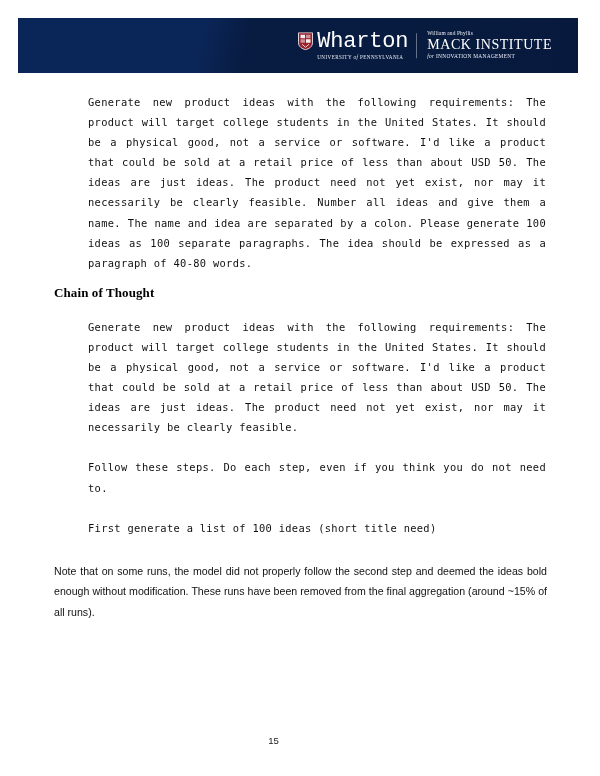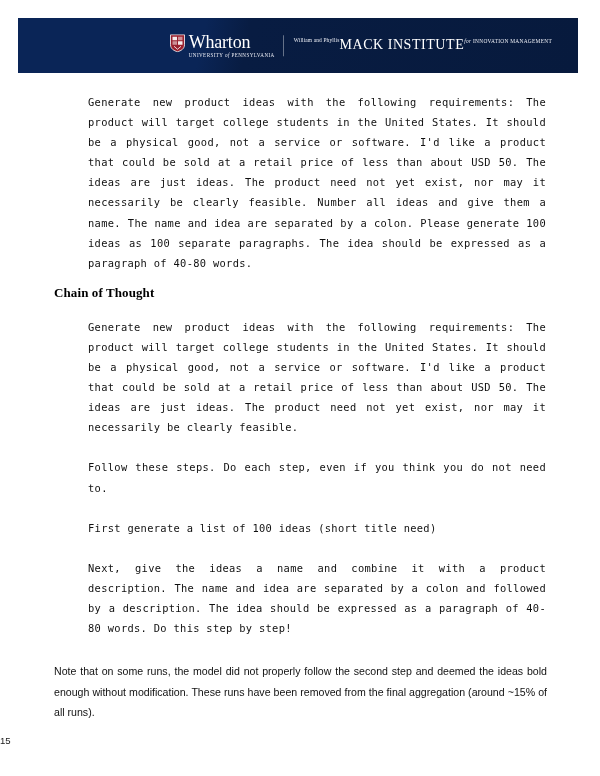--- a/index.html
+++ b/index.html
@@ -47,22 +47,22 @@
     height: 18px;
     flex: 0 0 auto;
     margin-top: 1px;
   }
   .wharton-words {
     display: flex;
     flex-direction: column;
     line-height: 1;
   }
   .wharton-name {
-    font-family: Liberation Serif, serif;
-    font-size: 18px;
+    font-family: Liberation Mono, monospace;
+    font-size: 22px;
     font-weight: 400;
     letter-spacing: -0.2px;
     line-height: 1.02;
     color: #ffffff;
   }
   .wharton-sub {
     font-family: "Liberation Serif", serif;
     font-size: 5.1px;
     letter-spacing: 0.42px;
     margin-top: 2px;
@@ -73,20 +73,21 @@
 
   .divider-rule {
     width: 1px;
     align-self: stretch;
     background: rgba(255,255,255,0.38);
     margin: 2px 1px;
   }
 
   .mack-words {
     display: flex;
+    flex-direction: column;
     line-height: 1;
     padding-left: 2px;
   }
   .mack-top {
     font-family: "Liberation Serif", serif;
     font-size: 5.4px;
     letter-spacing: 0.15px;
     color: #eceef5;
     white-space: nowrap;
     margin-bottom: 1px;
@@ -157,21 +158,21 @@
     text-justify: inter-word;
     color: #111111;
   }
   .note-block p { margin: 0; }
 
   .page-number {
     position: absolute;
     left: 0;
     top: 735px;
     width: 547px;
-    text-align: left;
+    text-align: center;
     font-family: "Liberation Sans", sans-serif;
     font-size: 9.6px;
     color: #1a1a1a;
   }
 </style>
 </head>
 <body>
 
 <div class="header-banner">
   <div class="logo-lockup">
@@ -211,21 +212,20 @@
   <div class="gap-before-heading"></div>
 
   <div class="section-heading">Chain of Thought</div>
 
   <div class="gap-after-heading"></div>
 
   <div class="mono-block">
     <p>Generate new product ideas with the following requirements: The product will target college students in the United States. It should be a physical good, not a service or software. I'd like a product that could be sold at a retail price of less than about USD 50. The ideas are just ideas. The product need not yet exist, nor may it necessarily be clearly feasible.</p>
     <p>Follow these steps. Do each step, even if you think you do not need to.</p>
     <p>First generate a list of 100 ideas (short title need)</p>
-    <p>Next, give the ideas a name and combine it with a product description. The name and idea are separated by a colon and followed by a description. The idea should be expressed as a paragraph of 40-80 words. Do this step by step!</p>
   </div>
 
   <div class="gap-before-note"></div>
 
   <div class="note-block">
     <p>Note that on some runs, the model did not properly follow the second step and deemed the ideas bold enough without modification. These runs have been removed from the final aggregation (around ~15% of all runs).</p>
   </div>
 
 </div>
 

